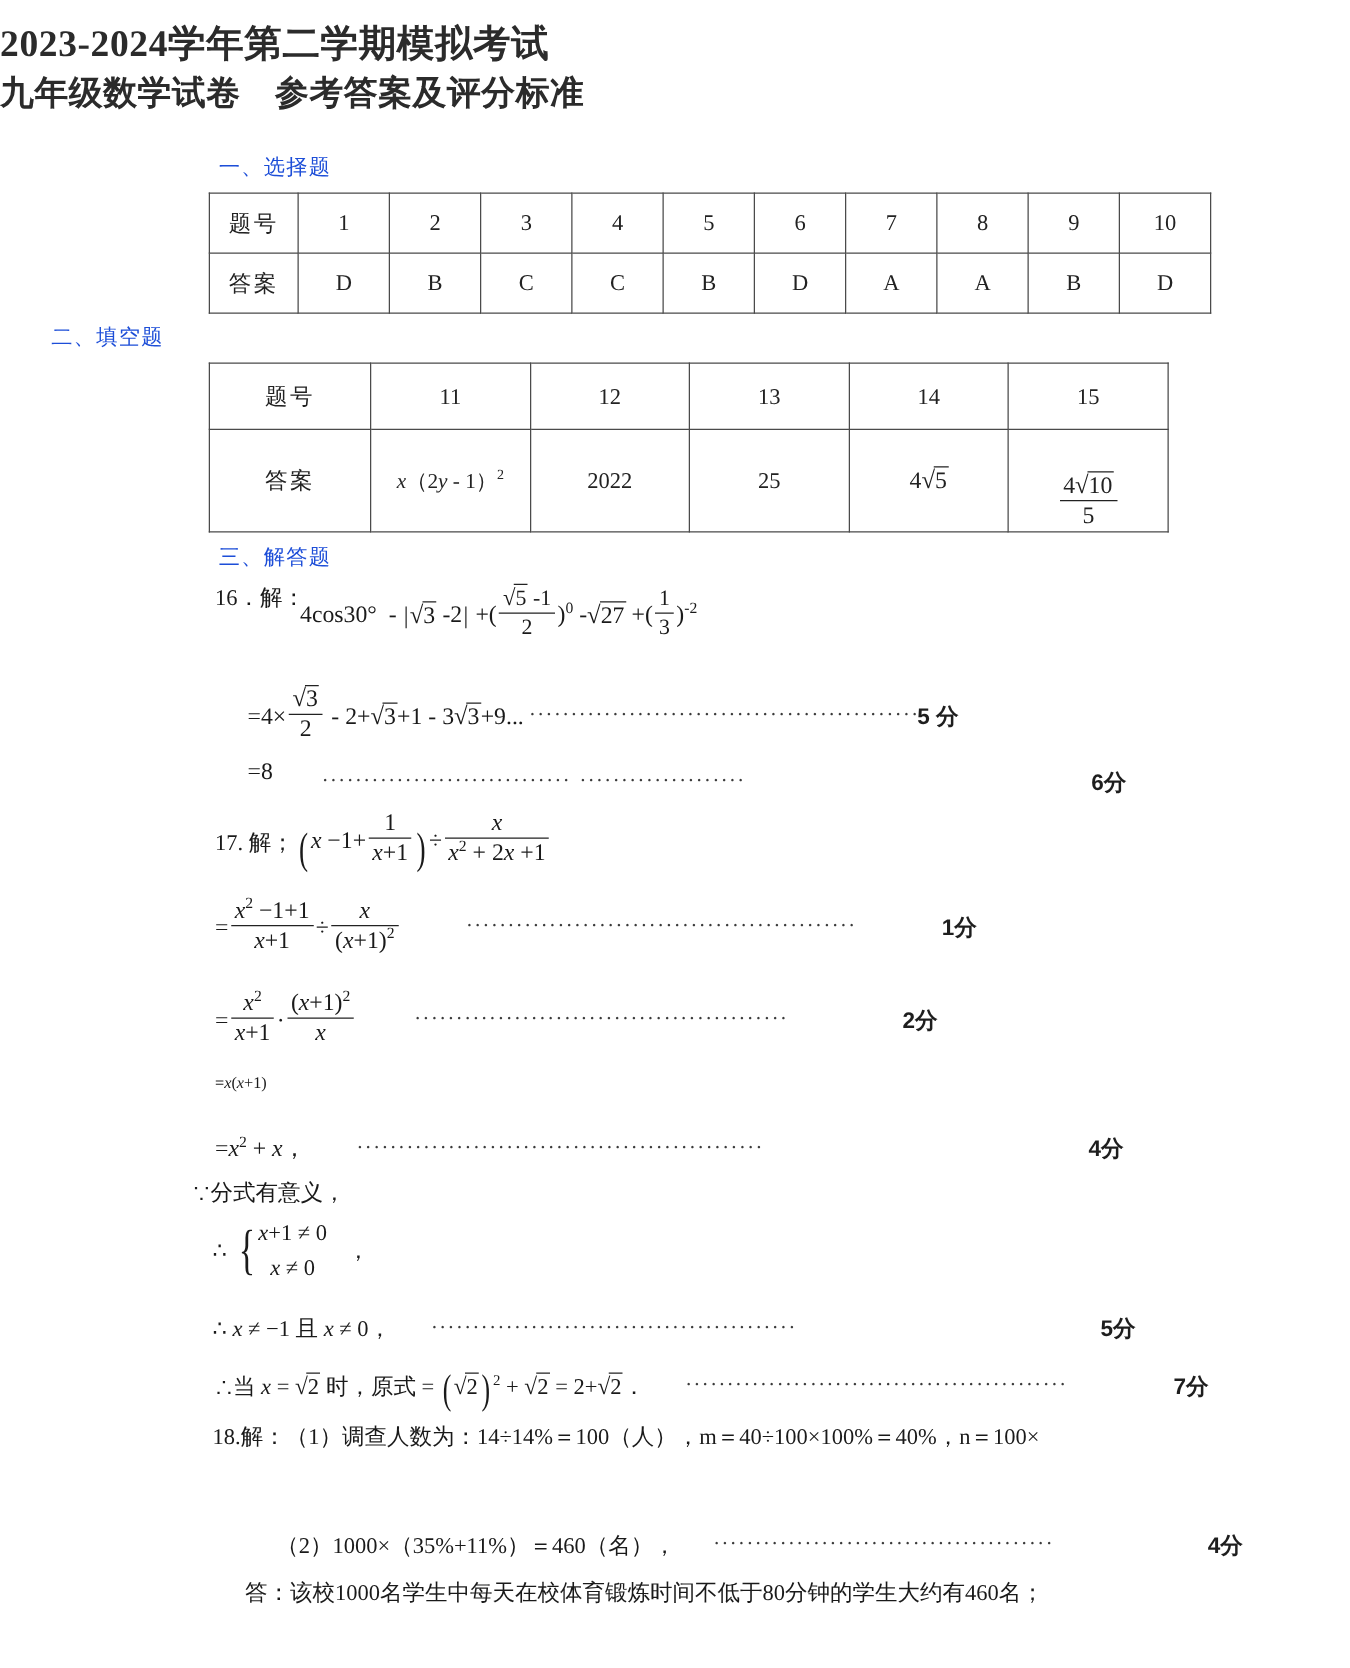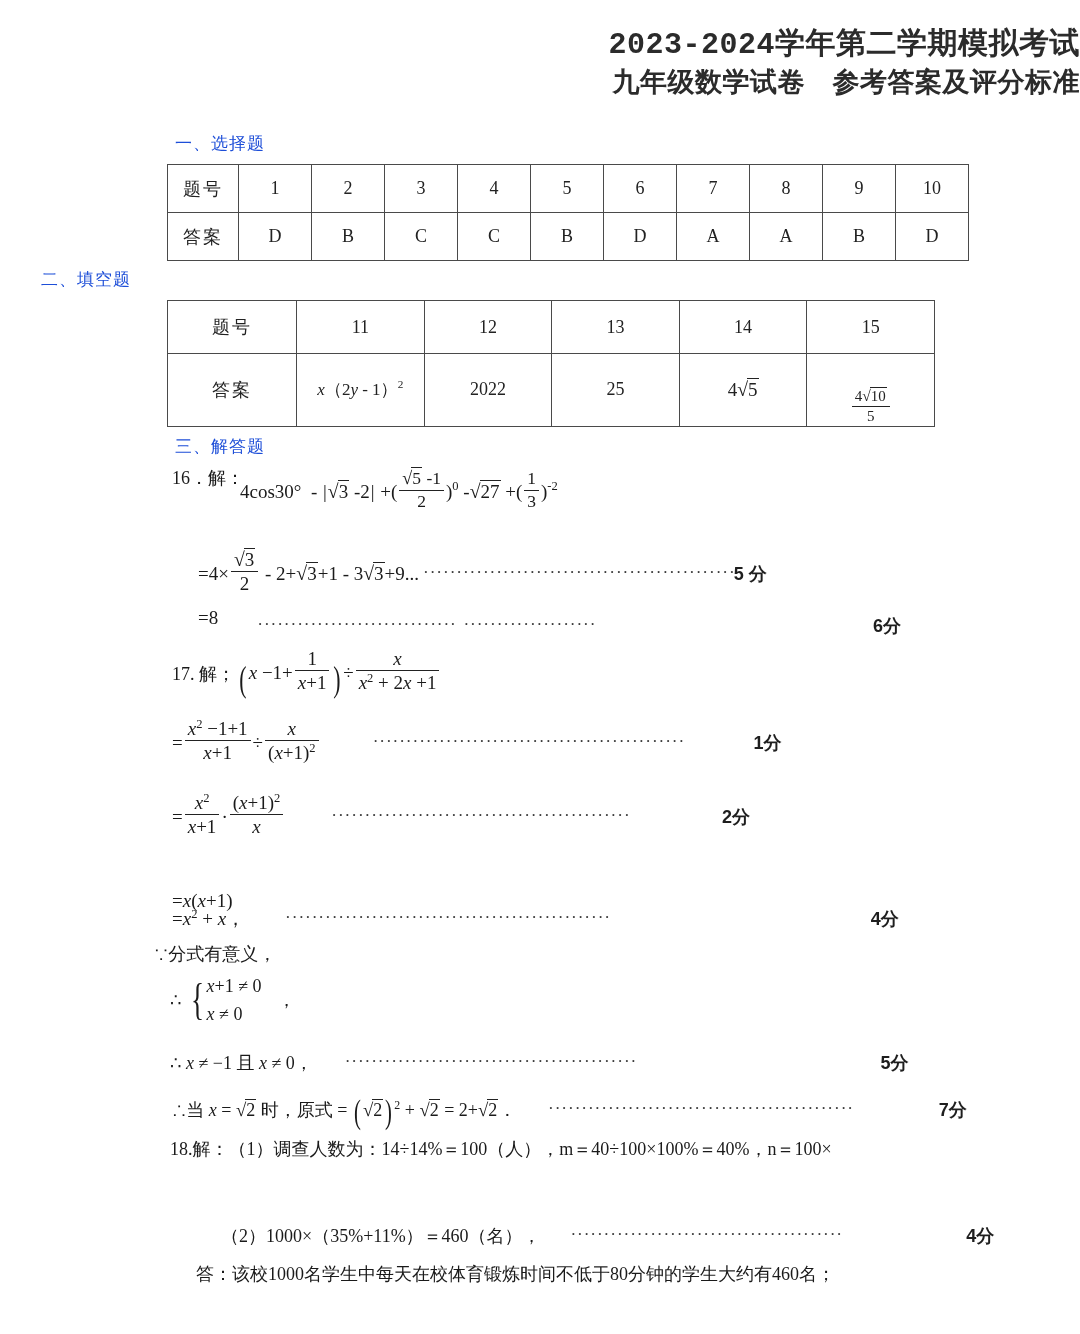--- a/index.html
+++ b/index.html
@@ -15,23 +15,22 @@
     color: #1a1a1a;
     overflow: hidden;
   }
   .page {
     position: absolute;
     inset: 0;
   }
 
   
   .title-block {
-    text-align: right;
-    padding-top: 26px;
-    font-family: Liberation Mono, monospace;
+    text-align: left;
+    padding-top: 16px;
   }
   .title-line-1 {
     font-size: 30px;
     font-weight: bold;
     letter-spacing: 0.5px;
     line-height: 1.3;
     color: #2b2b2b;
   }
   .title-line-2 {
     font-size: 27px;
@@ -218,21 +217,21 @@
       </td>
       <td>
         <span style="font-size:17px;"><span class="mi">x</span>（2<span class="mi">y</span> - 1）<span class="sup">2</span></span>
       </td>
       <td>2022</td>
       <td>25</td>
       <td>
         <span style="font-size:19px;text-align:center;">4<span class="sqrt"><span class="rad">√</span><span class="arg">5</span></span></span>
       </td>
       <td>
-        <span class="frac" style="font-size:15px;vertical-align:-0.45em;margin-top:32px;">
+        <span class="frac" style="font-size:19px;vertical-align:-0.45em;margin-top:32px;">
           <span class="num">4<span class="sqrt"><span class="rad">√</span><span class="arg">10</span></span></span>
           <span class="den">5</span>
         </span>
       </td>
     </tr>
   </tbody>
     </table>
 
   <div class="section-heading" style="margin-top:8px;">三、解答题</div>
 
@@ -269,38 +268,38 @@
   <div class="abs-line" style="left:172px; top:718px; font-size:19px;">
     <span>=<span class="frac"><span class="num"><span class="mi">x</span><span class="sup">2</span> −1+1</span><span class="den"><span class="mi">x</span>+1</span></span>÷<span class="frac"><span class="num"><span class="mi">x</span></span><span class="den">(<span class="mi">x</span>+1)<span class="sup">2</span></span></span></span>
     <span class="leader" style="width:380px; margin-left:48px;">...............................................</span><span class="score cn">1分</span>
   </div>
 
   <div class="abs-line" style="left:172px; top:792px; font-size:19px;">
     <span>=<span class="frac"><span class="num"><span class="mi">x</span><span class="sup">2</span></span><span class="den"><span class="mi">x</span>+1</span></span>·<span class="frac"><span class="num">(<span class="mi">x</span>+1)<span class="sup">2</span></span><span class="den"><span class="mi">x</span></span></span></span>
     <span class="leader" style="width:390px; margin-left:42px;">.............................................</span><span class="score cn">2分</span>
   </div>
 
-  <div class="abs-line" style="left:172px; top:890px; font-size:19px;">
+  <div class="abs-line" style="left:172px; top:858px; font-size:13px;">
     <span>=<span class="mi">x</span>(<span class="mi">x</span>+1)</span>
   </div>
 
   <div class="abs-line" style="left:172px; top:903px; font-size:19px;">
     <span>=<span class="mi">x</span><span class="sup">2</span> + <span class="mi">x</span>，</span>
     <span class="leader" style="width:585px; margin-left:36px;">.................................................</span><span class="score cn">4分</span>
   </div>
 
   <div class="abs-line" style="left:154px; top:942px; font-size:18px;">∵分式有意义，</div>
 
   <div class="abs-line" style="left:170px; top:972px;">
     <span style="font-size:18px; display:inline-block; vertical-align:middle; margin-right:2px;">∴</span>
     <span class="sys">
       <span class="brace">{</span>
       <span class="rows">
         <span style="display:block;"><span class="mi">x</span>+1 ≠ 0</span>
-        <span style="display:block;"><span class="mi">x</span> ≠ 0</span>
+        <span style="display:block;text-align:center;"><span class="mi">x</span> ≠ 0</span>
       </span>
     </span>
     <span style="font-size:18px; display:inline-block; vertical-align:-2px; margin-left:12px;">，</span>
   </div>
 
   <div class="abs-line" style="left:170px; top:1047px; font-size:18px;">
     <span>∴ <span class="mi">x</span> ≠ −1 且 <span class="mi">x</span> ≠ 0，</span>
     <span class="leader" style="width:535px; margin-left:28px;">............................................</span><span class="score cn">5分</span>
   </div>
 

